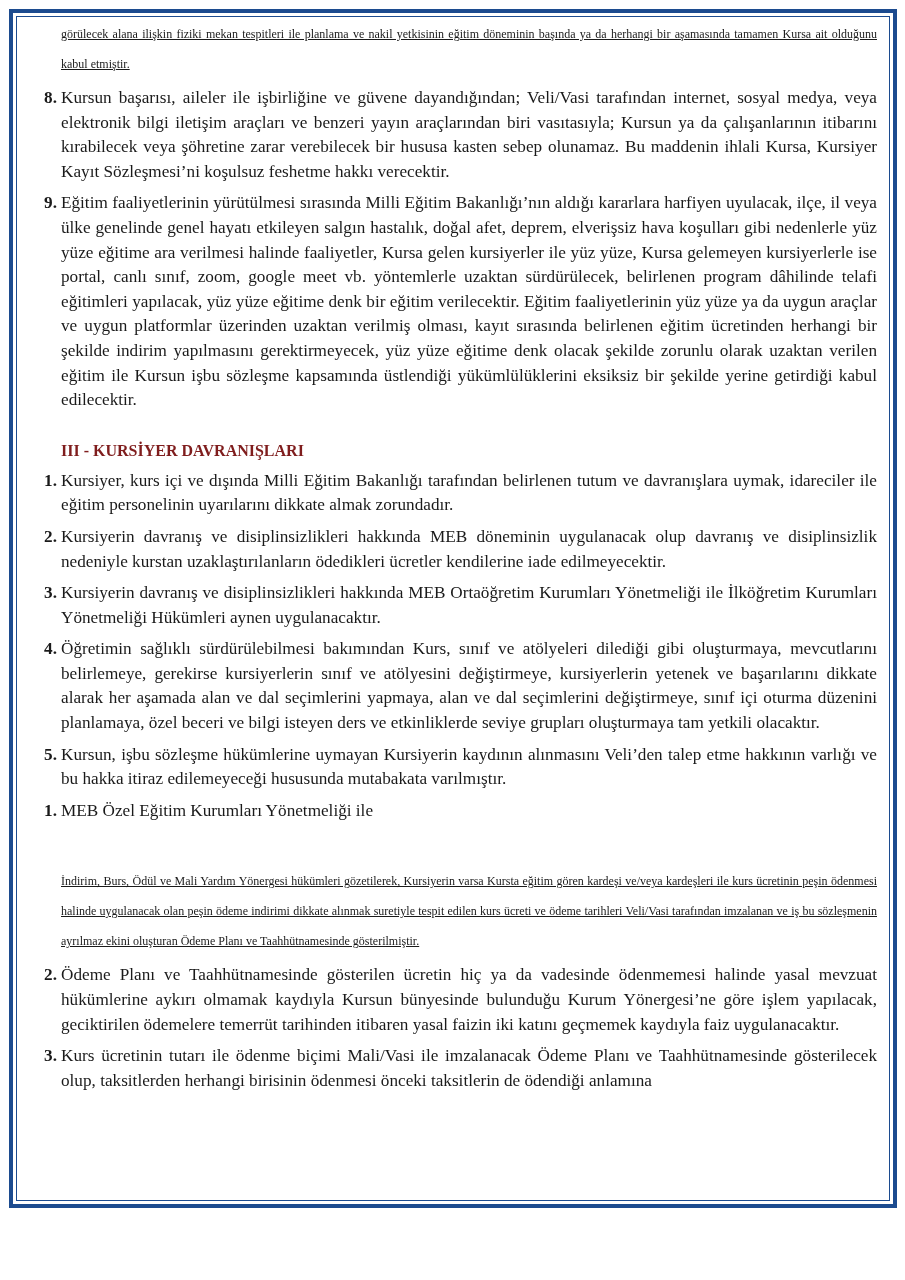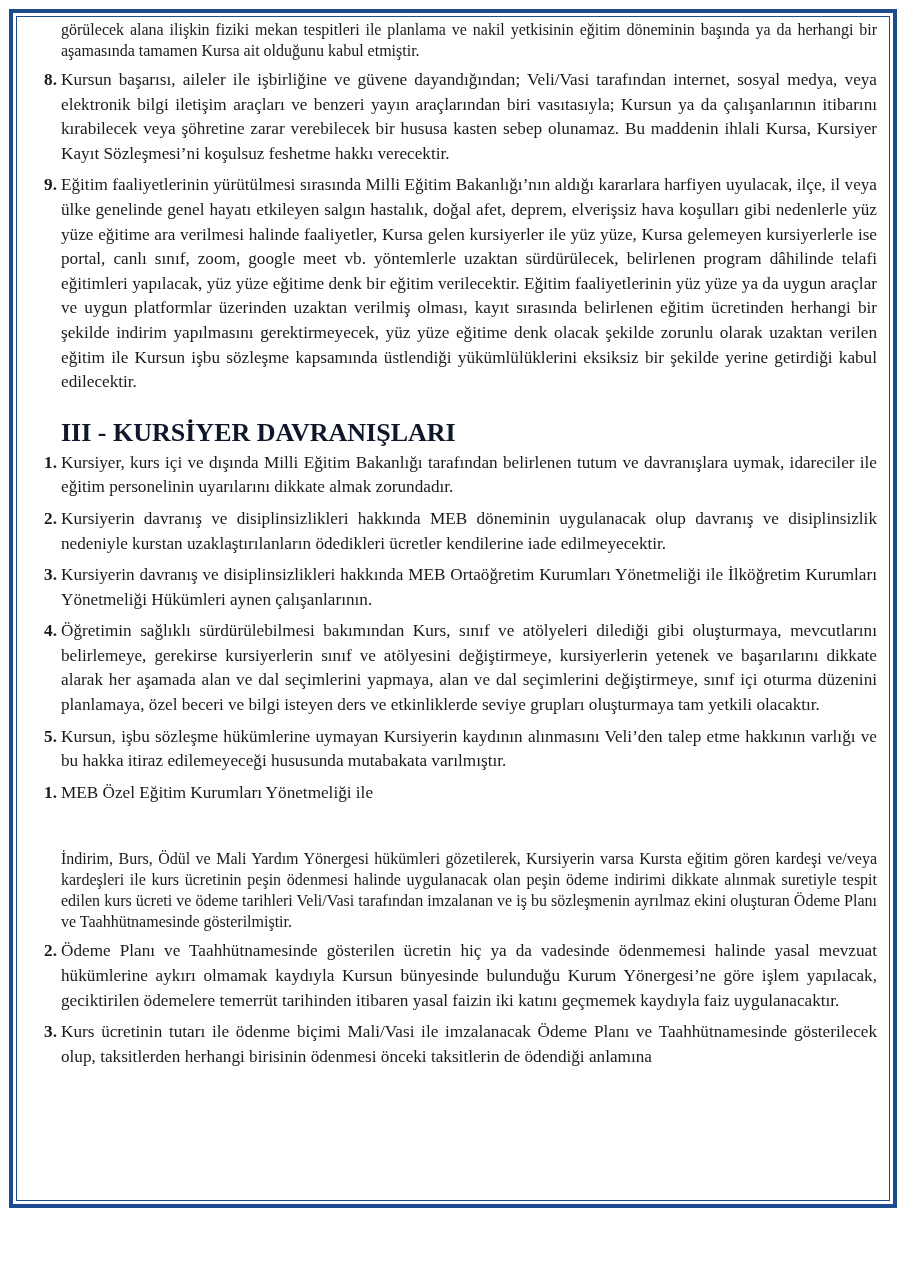--- a/index.html
+++ b/index.html
@@ -7,22 +7,22 @@
          font-family: "Liberation Serif", serif; color: #1a1a1a; }
   .frame-outer { position: absolute; left: 9px; top: 9px; width: 880px; height: 1191px;
                  border: 4px solid #1c4b8f; }
   .frame-inner { position: absolute; left: 3px; top: 3px; right: 3px; bottom: 3px;
                  border: 1px solid #1c4b8f; }
   .content { position: absolute; left: 31px; top: 19px; width: 846px; }
   .item { position: relative; padding-left: 30px; font-size: 17.2px; line-height: 24.6px;
           text-align: justify; margin-bottom: 7px; }
   .item .num { position: absolute; left: 0; top: 0; font-weight: bold; width: 26px; text-align: right; }
   .item .txt { display: block; }
-  .cont { padding-left: 30px; font-size: 16px; line-height: 21px; text-align: justify; margin-bottom: 7px; }
-  .heading { padding-left: 30px; color: #0f172a; font-weight: bold; font-size: 26px;
+  .cont { padding-left: 30px; font-size: 12px; line-height: 30px; text-align: justify; margin-bottom: 7px; text-decoration: underline; }
+  .heading { padding-left: 30px; color: #7f1d1d; font-weight: bold; font-size: 16px;
              line-height: 24px; margin-top: 26px; margin-bottom: 6px; }
   .spacer { height: 36px; }
 </style>
 </head>
 <body>
 
 <div class="frame-outer">
   <div class="frame-inner"></div>
 </div>
 
@@ -43,21 +43,21 @@
   <div class="item">
     <span class="num">1.</span>
     <span class="txt">Kursiyer, kurs içi ve dışında Milli Eğitim Bakanlığı tarafından belirlenen tutum ve davranışlara uymak, idareciler ile eğitim personelinin uyarılarını dikkate almak zorundadır.</span>
   </div>
   <div class="item">
     <span class="num">2.</span>
     <span class="txt">Kursiyerin davranış ve disiplinsizlikleri hakkında MEB döneminin uygulanacak olup davranış ve disiplinsizlik nedeniyle kurstan uzaklaştırılanların ödedikleri ücretler kendilerine iade edilmeyecektir.</span>
   </div>
   <div class="item">
     <span class="num">3.</span>
-    <span class="txt">Kursiyerin davranış ve disiplinsizlikleri hakkında MEB Ortaöğretim Kurumları Yönetmeliği ile İlköğretim Kurumları Yönetmeliği Hükümleri aynen çalışanlarının.</span>
+    <span class="txt">Kursiyerin davranış ve disiplinsizlikleri hakkında MEB Ortaöğretim Kurumları Yönetmeliği ile İlköğretim Kurumları Yönetmeliği Hükümleri aynen uygulanacaktır.</span>
   </div>
   <div class="item">
     <span class="num">4.</span>
     <span class="txt">Öğretimin sağlıklı sürdürülebilmesi bakımından Kurs, sınıf ve atölyeleri dilediği gibi oluşturmaya, mevcutlarını belirlemeye, gerekirse kursiyerlerin sınıf ve atölyesini değiştirmeye, kursiyerlerin yetenek ve başarılarını dikkate alarak her aşamada alan ve dal seçimlerini yapmaya, alan ve dal seçimlerini değiştirmeye, sınıf içi oturma düzenini planlamaya, özel beceri ve bilgi isteyen ders ve etkinliklerde seviye grupları oluşturmaya tam yetkili olacaktır.</span>
   </div>
   <div class="item">
     <span class="num">5.</span>
     <span class="txt">Kursun, işbu sözleşme hükümlerine uymayan Kursiyerin kaydının alınmasını Veli’den talep etme hakkının varlığı ve bu hakka itiraz edilemeyeceği hususunda mutabakata varılmıştır.</span>
   </div>
 

